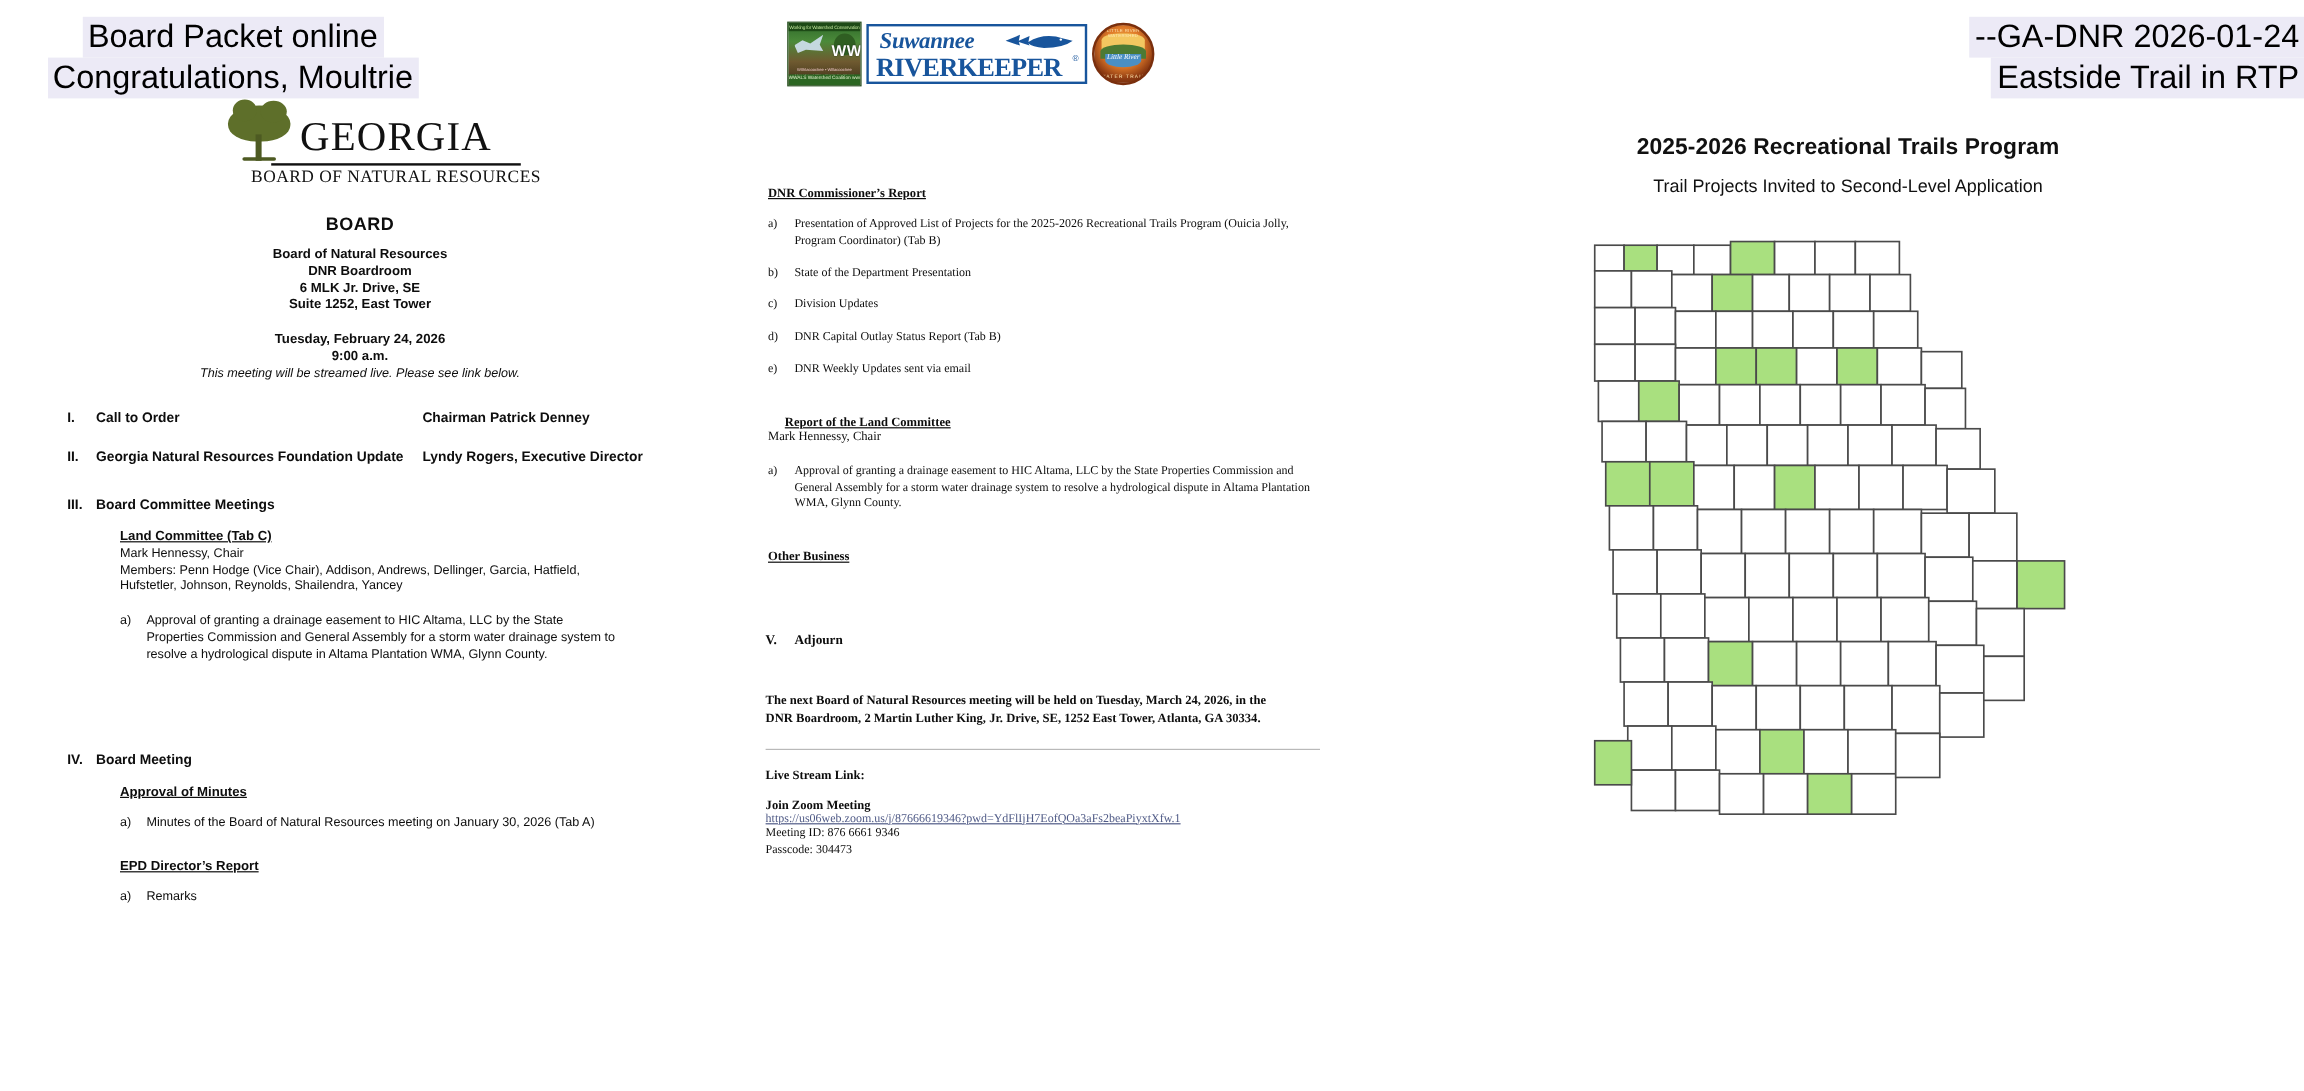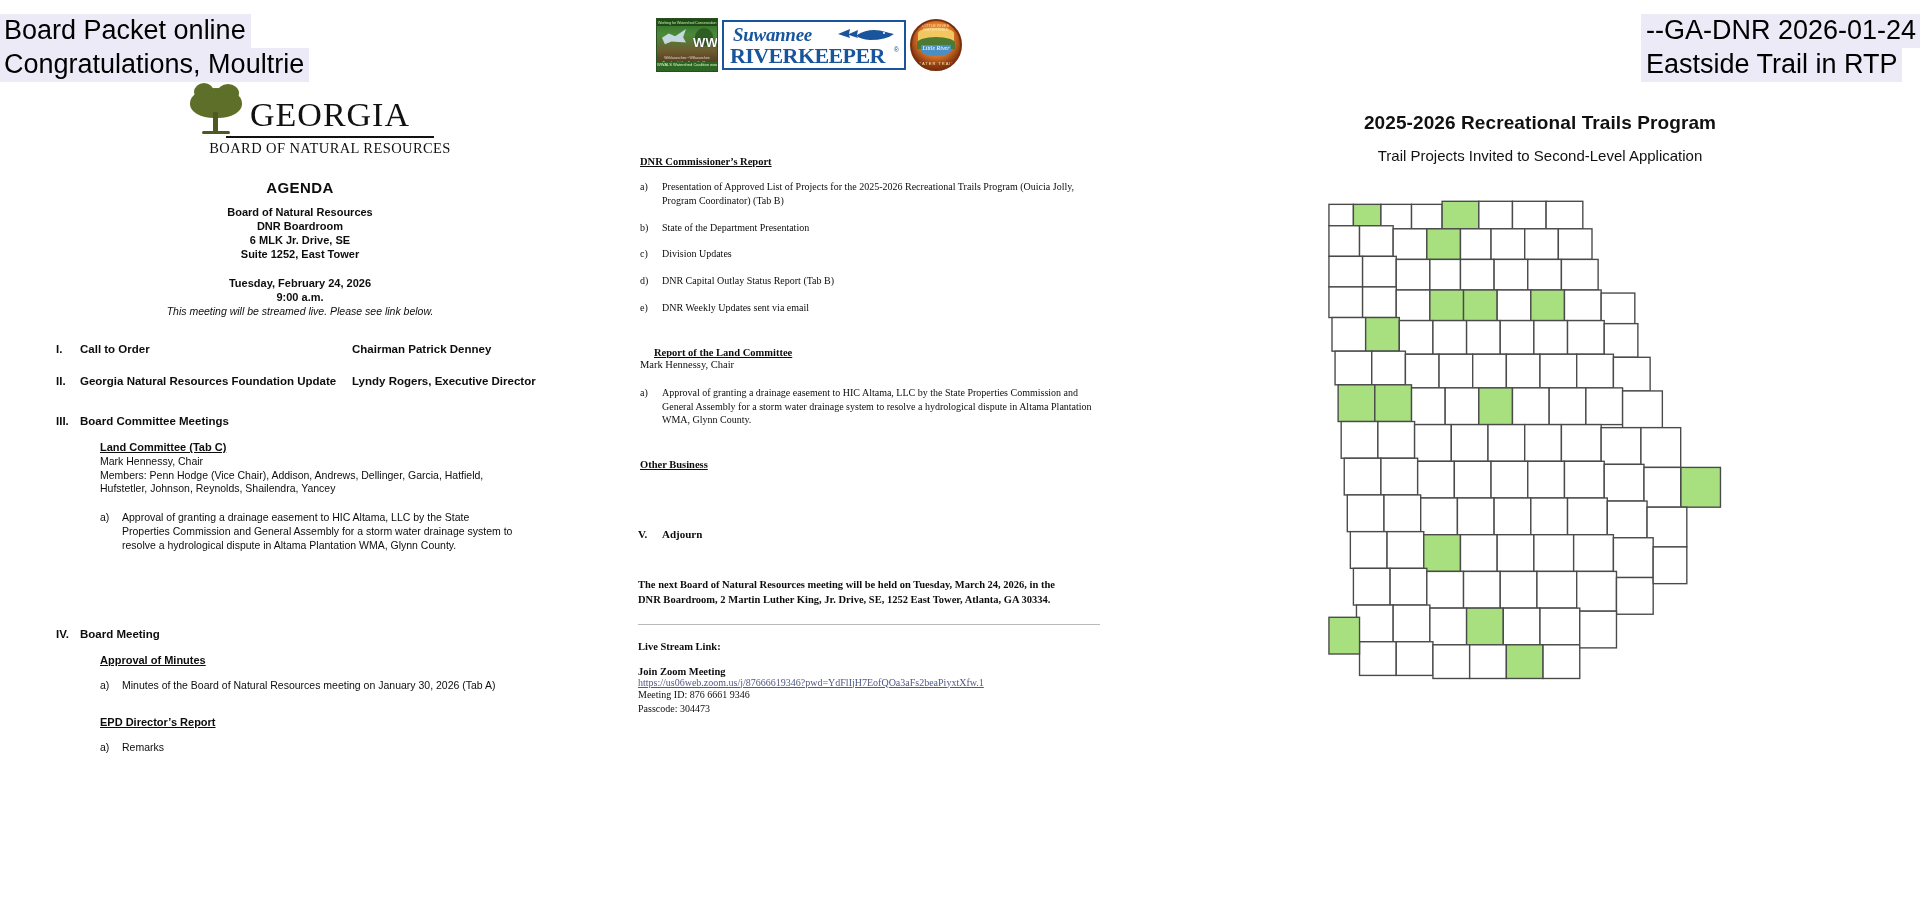--- a/index.html
+++ b/index.html
@@ -10,27 +10,28 @@
     color:#000;
     overflow:hidden;
     position:relative;
   }
   .hl{background:#eceaf6;}
 
   
   #caption-left{
     position:absolute;left:0;top:14px;
     font-size:27px;line-height:1.22;
-    text-align:left;
+    text-align:center;
+    padding-left:40px;
   }
   #caption-left span{display:inline-block;padding:0 5px 1px 4px;}
   #caption-right{
     position:absolute;right:0;top:14px;
     font-size:27px;line-height:1.22;
-    text-align:left;
+    text-align:right;
   }
   #caption-right span{display:inline-block;padding:0 4px 1px 5px;}
 
   
   #banner{
     position:absolute;left:656px;top:18px;
     display:flex;align-items:center;gap:4px;
   }
   .wwals-logo{
     width:60px;height:52px;
@@ -278,21 +279,21 @@
           <div class="root"></div>
       </div>
       <div>
         <div class="ga-word">GEORGIA</div>
       </div>
     </div>
     <div class="ga-rule" style="margin-left:auto;margin-right:auto;transform:translateX(30px);"></div>
     <div class="ga-sub" style="transform:translateX(30px);">BOARD OF NATURAL RESOURCES</div>
   </div>
 
-  <div class="agenda-title">AGENDA</div>
+  <div class="agenda-title">BOARD</div>
 
   <div class="center-block">
     <div>Board of Natural Resources</div>
     <div>DNR Boardroom</div>
     <div>6 MLK Jr. Drive, SE</div>
     <div>Suite 1252, East Tower</div>
   </div>
 
   <div class="center-block2">
     <div>Tuesday, February 24, 2026</div>

